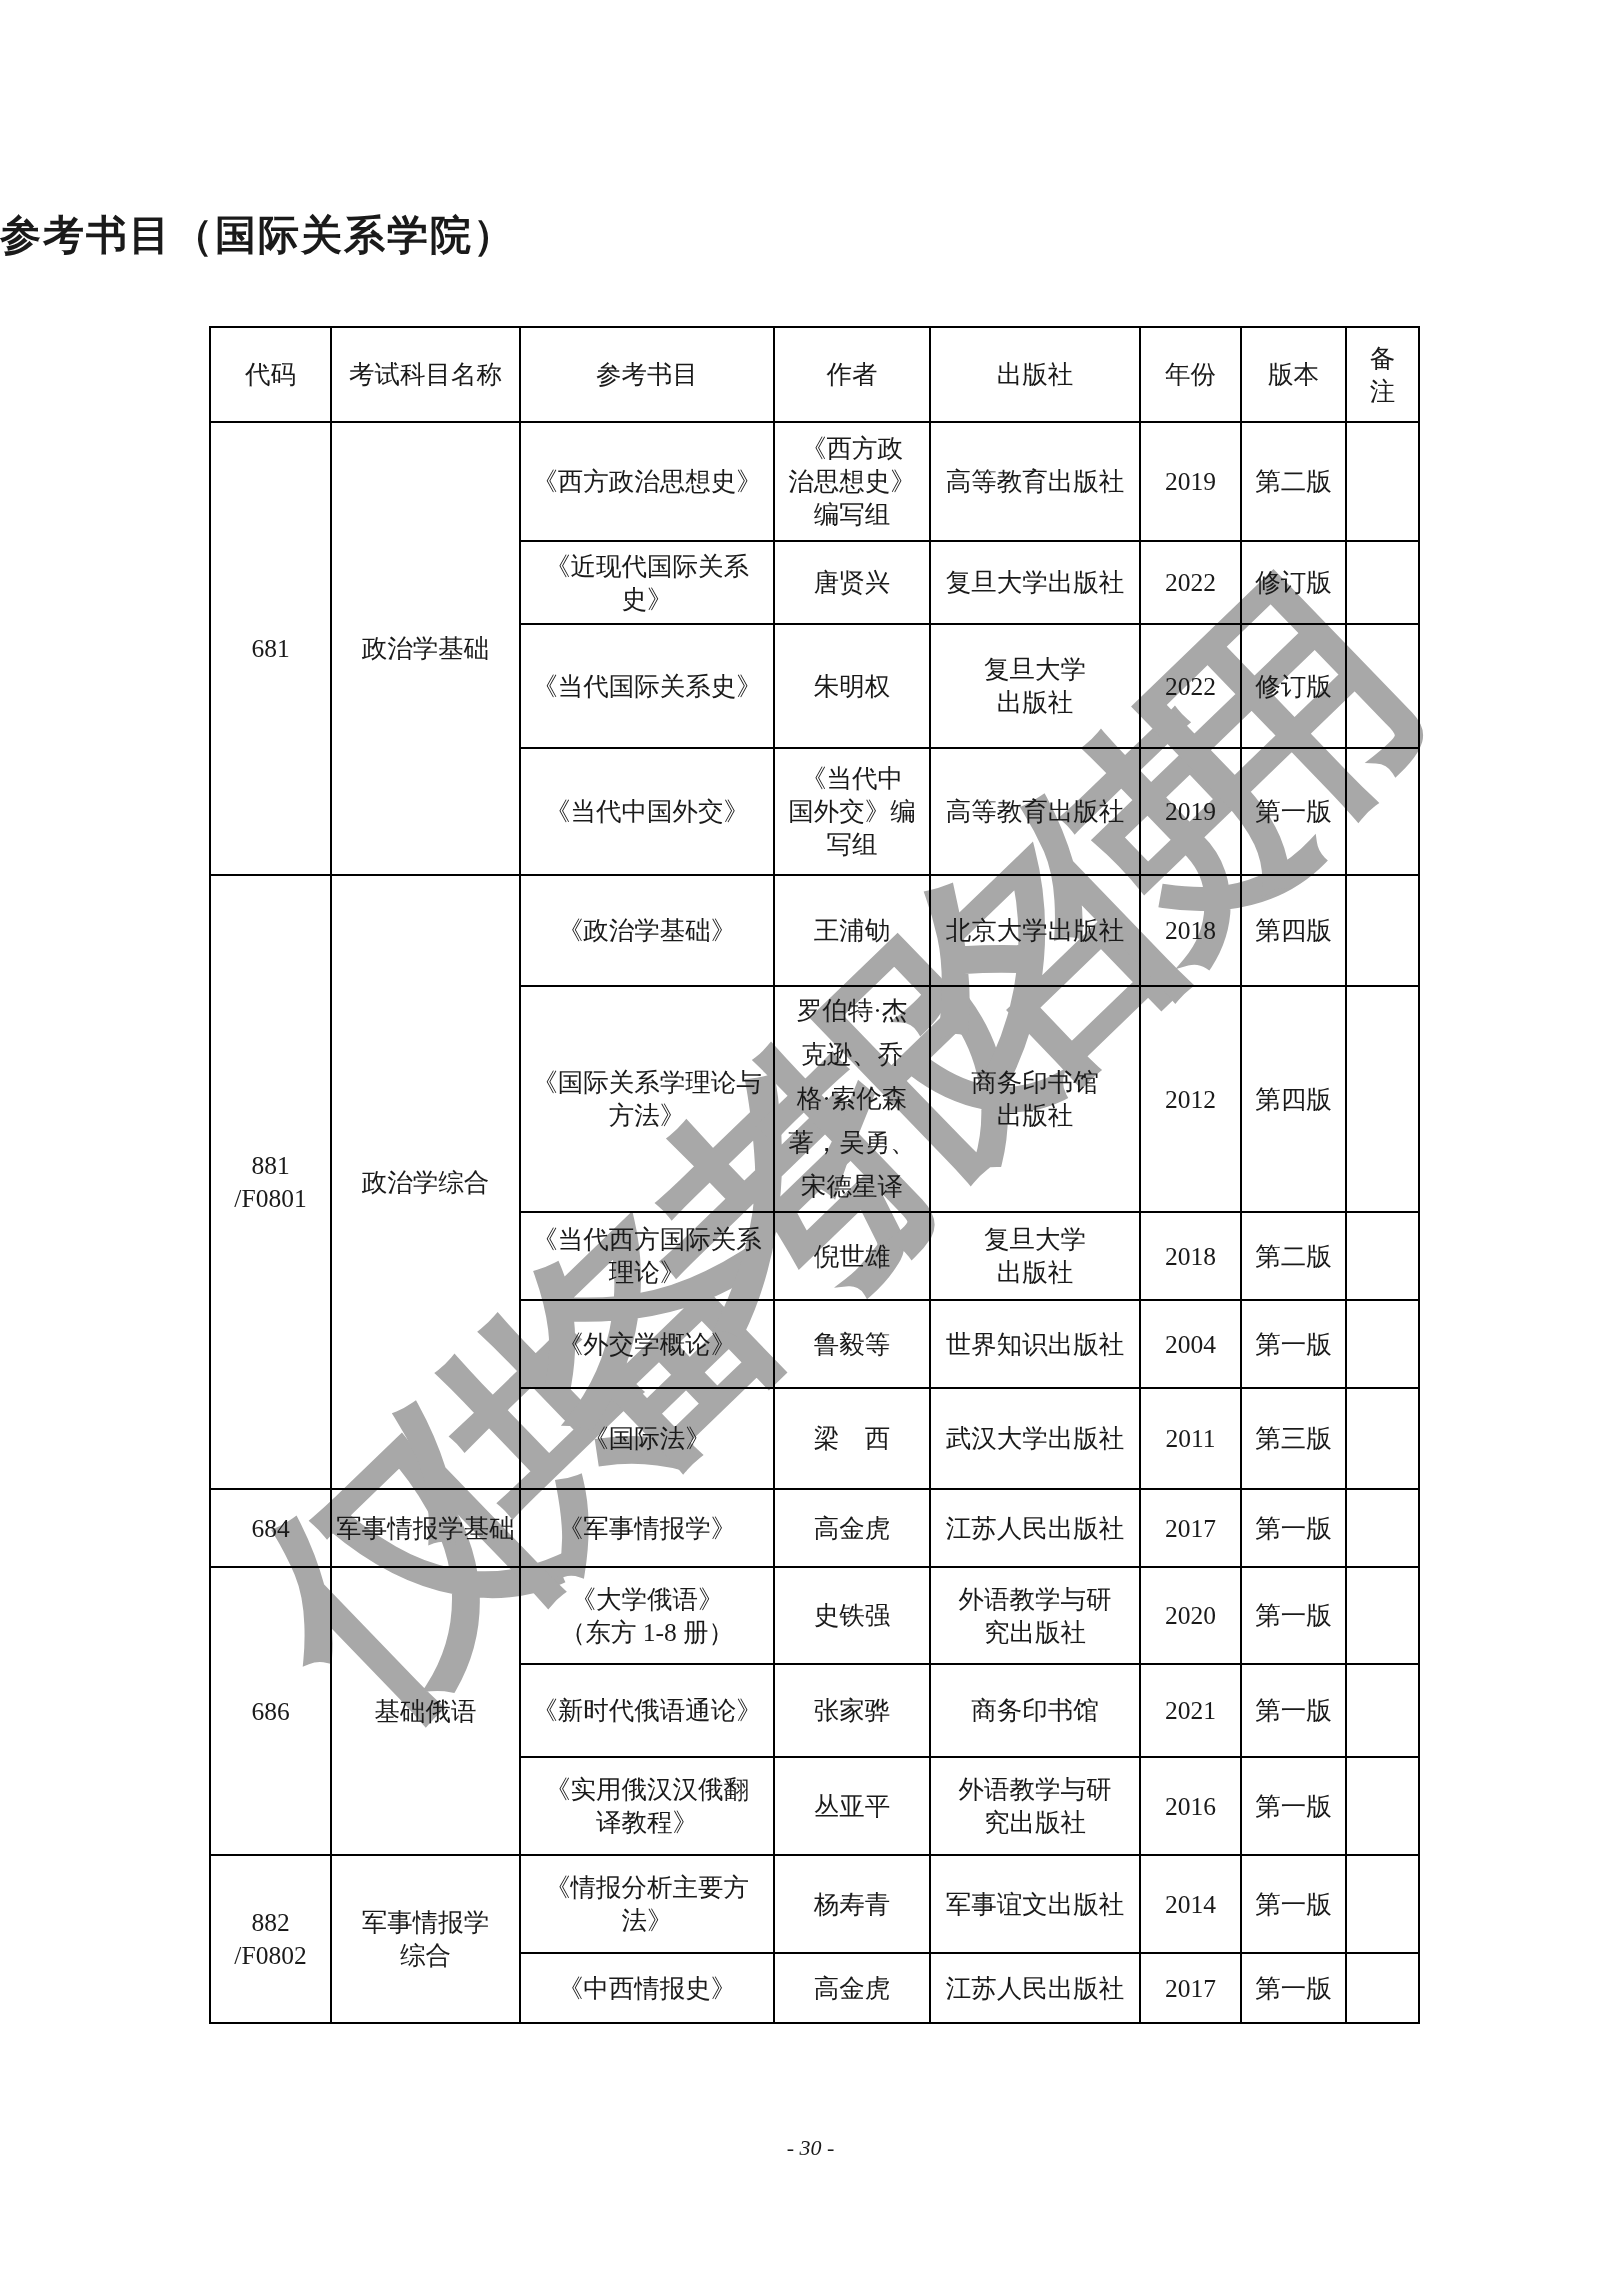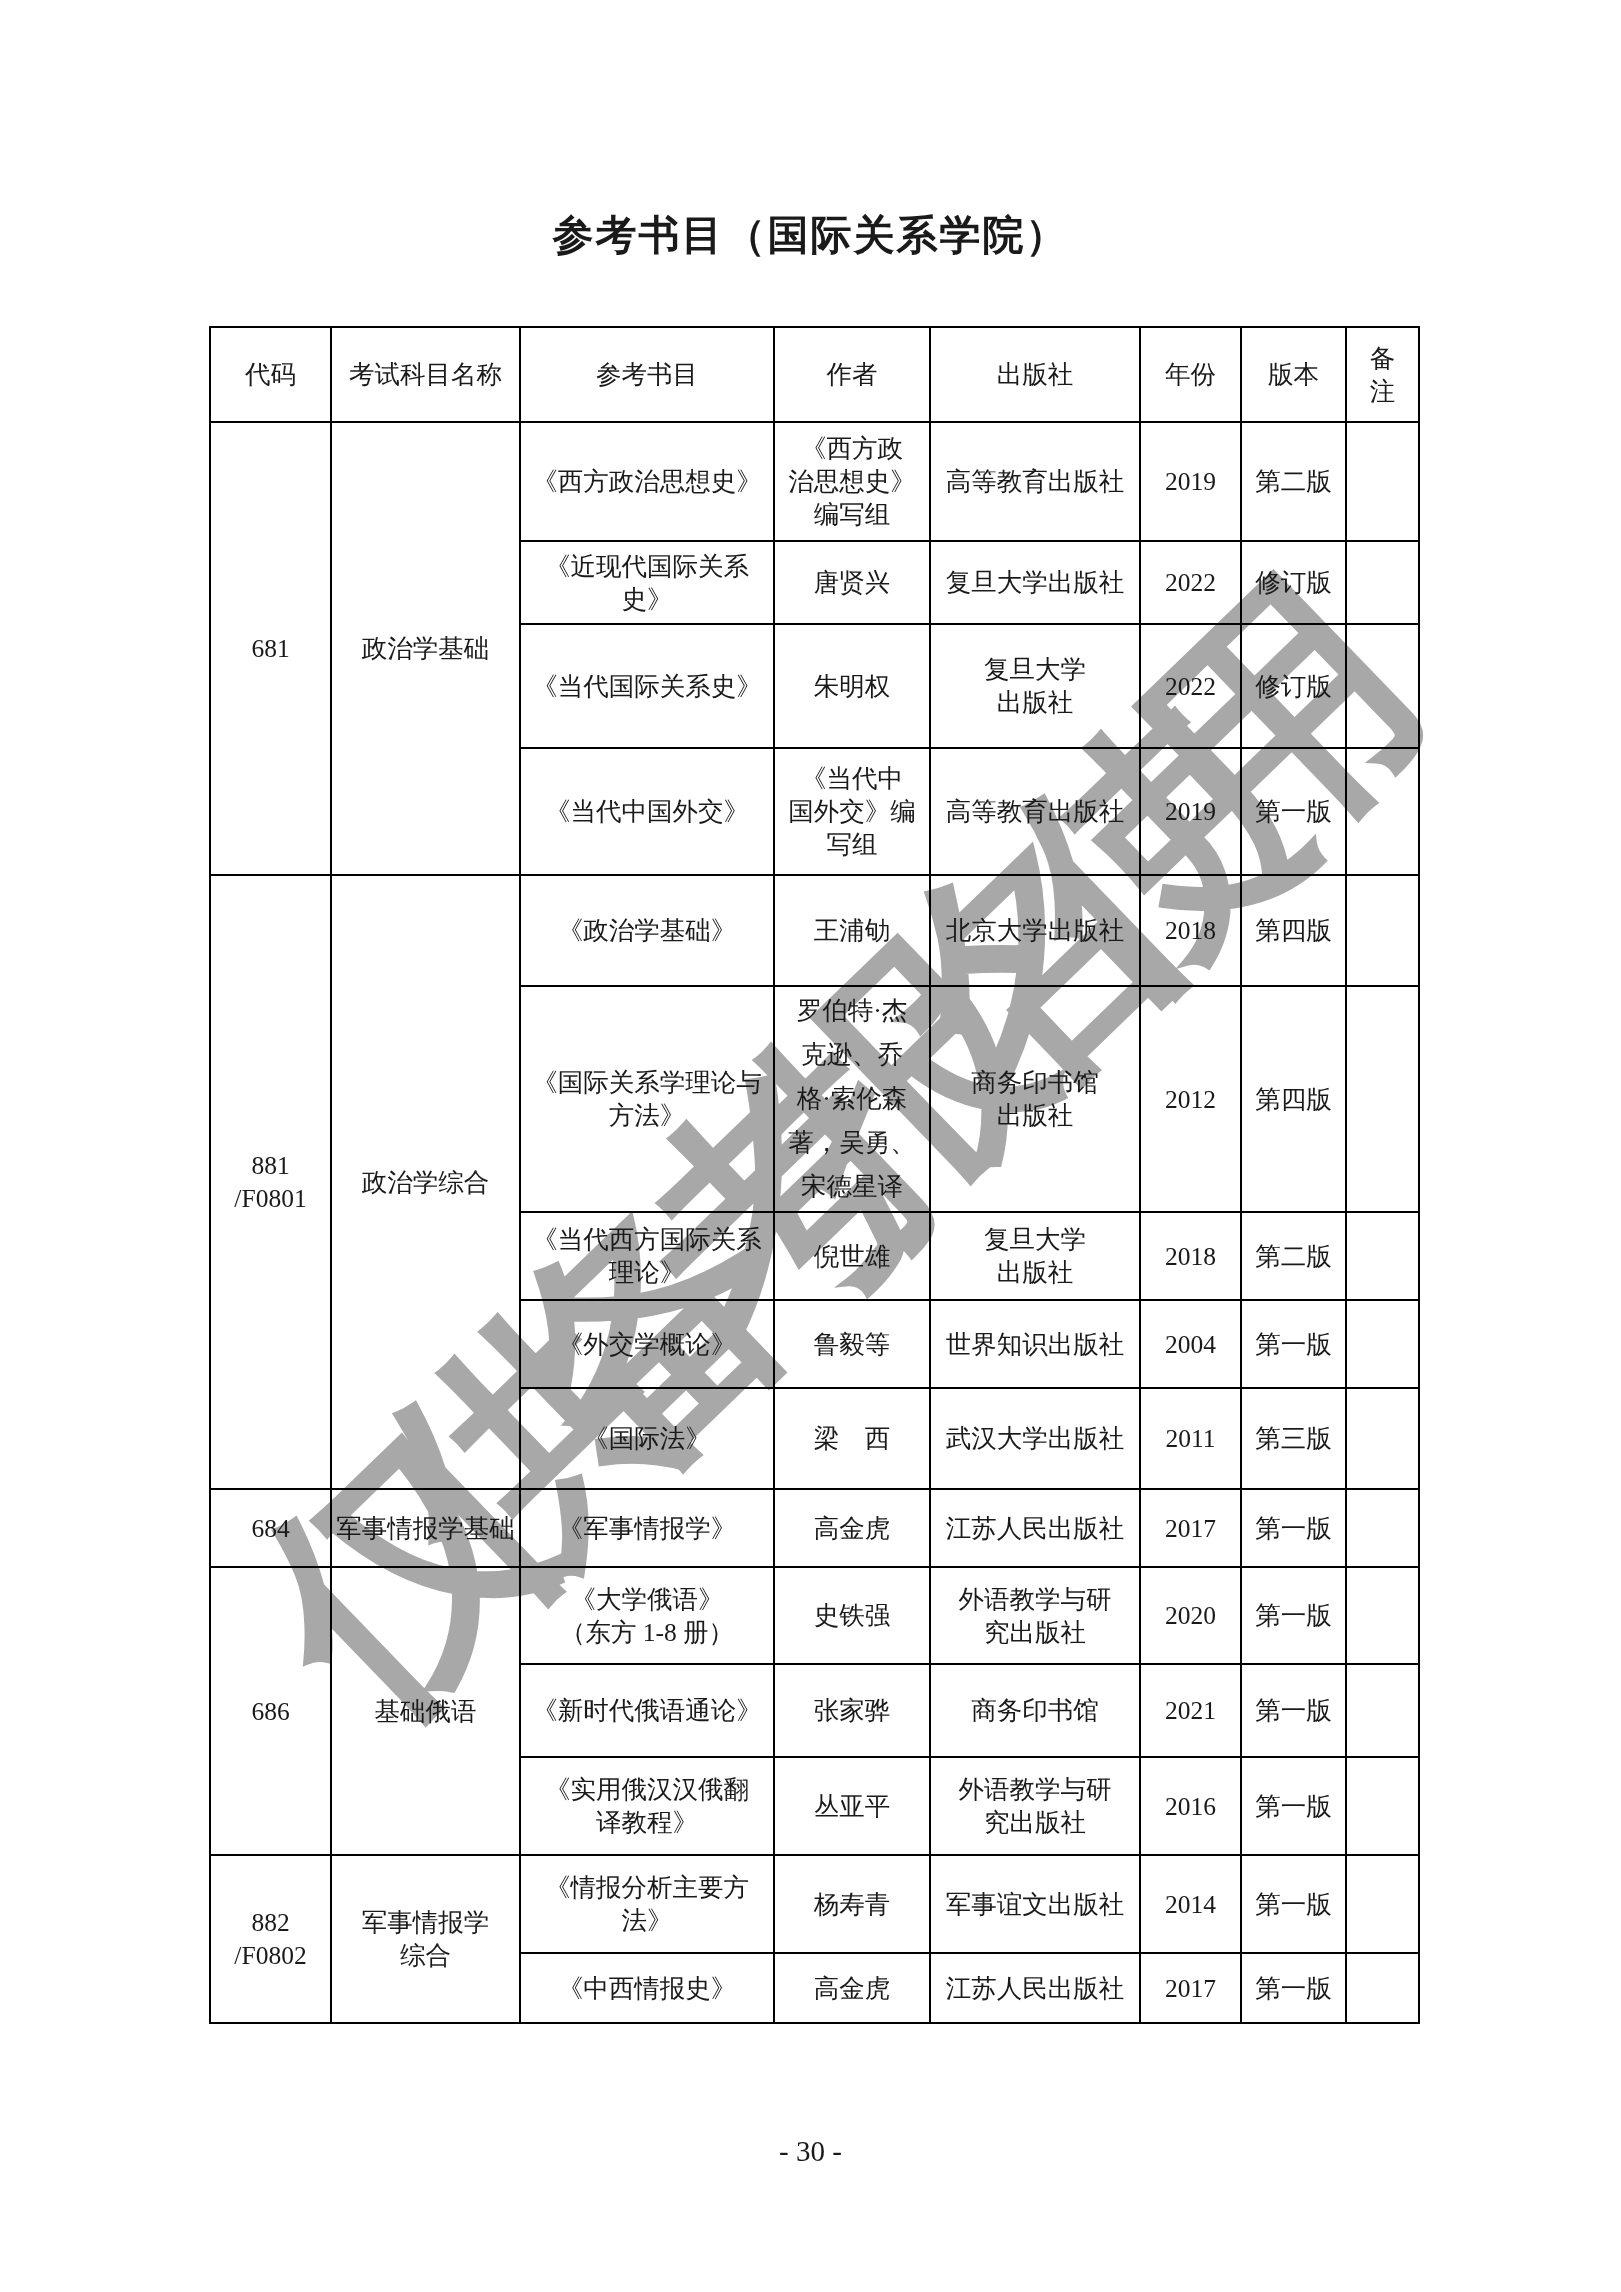--- a/index.html
+++ b/index.html
@@ -23,21 +23,21 @@
     color:#a8a8a8;
     white-space:nowrap;
     z-index:1;
     font-family:"Liberation Serif", serif;
     user-select:none;
   }
   .title{
     position:absolute;
     top:208px;left:0;width:100%;
     margin:0;
-    text-align:center;
+    text-align:left;
     font-family:"Liberation Sans", sans-serif;
     font-weight:bold;
     font-size:41px;
     letter-spacing:2px;
     z-index:2;
   }
   table.ref{
     position:absolute;
     left:209px;top:294px;
     width:1208px;
@@ -55,22 +55,23 @@
     line-height:33px;
     font-weight:normal;
     padding:2px 3.9px;
     white-space:pre-line;
     overflow:hidden;
   }
   .pageno{
     position:absolute;
     top:2135px;left:0;width:100%;
     text-align:center;
-    font-size:29px;
+    font-size:22px;
     z-index:2;
+    font-style:italic;
   }
 </style>
 </head>
 <body>
 
 <div class="page">
 
   <div class="watermark">仅供备考报名使用</div>
 
   <h1 class="title">参考书目（国际关系学院）</h1>

